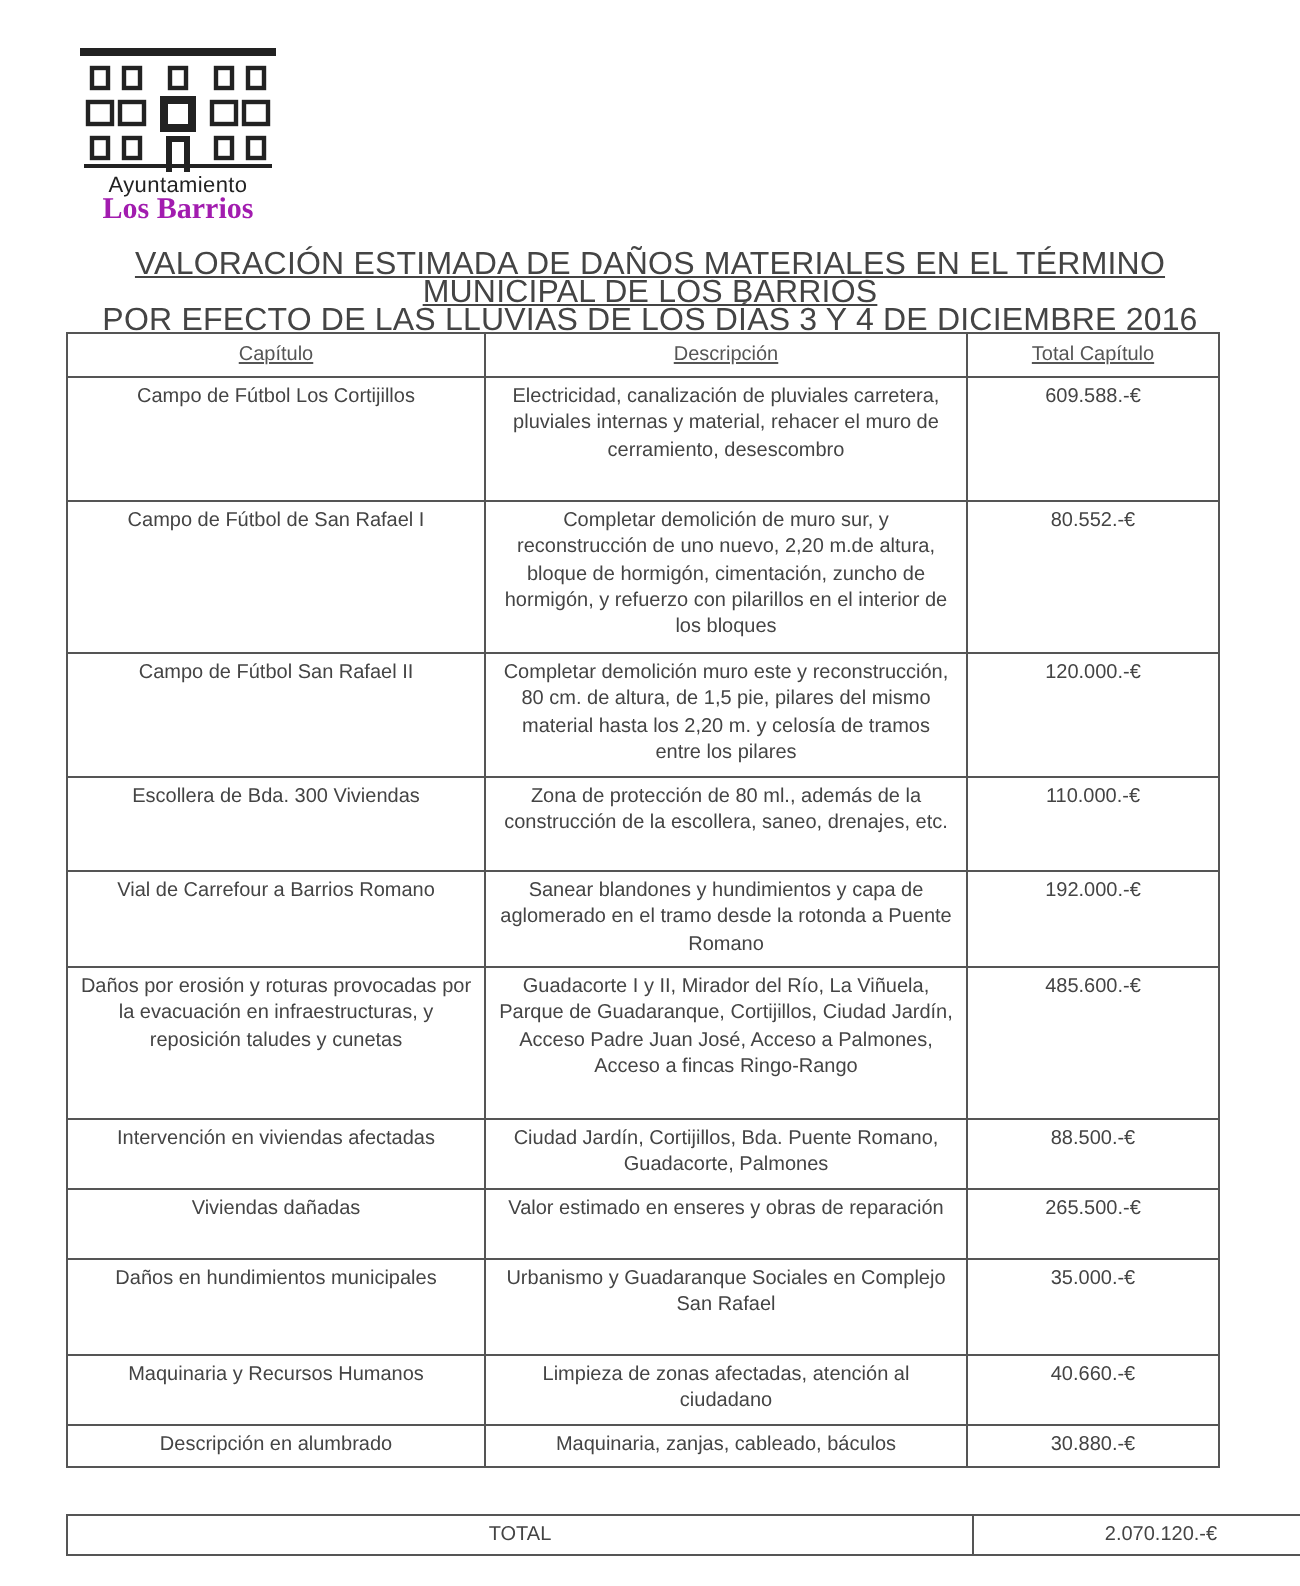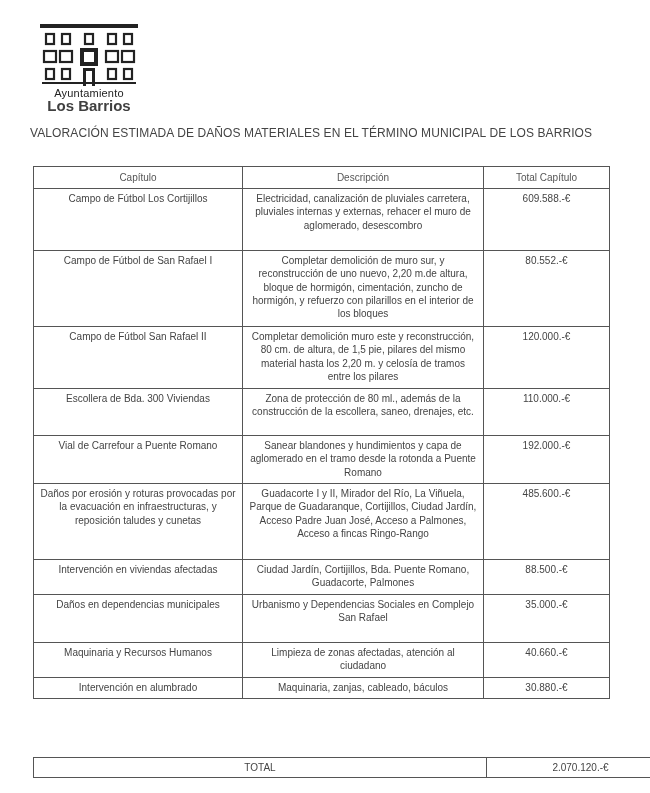--- a/index.html
+++ b/index.html
@@ -1,26 +1,26 @@
 <!DOCTYPE html>
 <html><head>
   <meta charset="utf-8">
   <style>
     html, body { margin: 0; padding: 0; background: #ffffff; }
     body { width: 650px; height: 793px; position: relative; overflow: hidden;
       font-family: "Liberation Sans", sans-serif; color: #3a3a3a; }
     .logo { position: absolute; left: 40px; top: 24px; width: 98px; }
     .logo svg { display: block; }
     .logo-text1 { font-size: 11px; text-align: center; width: 98px; margin-top: 1px; letter-spacing: 0.2px; color: #222; }
-    .logo-text2 { font-size: 15px; font-weight: bold; text-align: center; width: 98px; margin-top: -2px; color: #404040; }
-    .title { position: absolute; left: 30px; top: 126px; width: 590px; text-align: left;
-      font-size: 12px; line-height: 14px; color: #444; letter-spacing: 0.1px; }
+    .logo-text2 { font-size: 15px; font-weight: bold; text-align: center; width: 98px; margin-top: -2px; color: #a21caf; font-family: Liberation Serif, serif; }
+    .title { position: absolute; left: 30px; top: 126px; width: 590px; text-align: center;
+      font-size: 16px; line-height: 14px; color: #444; letter-spacing: 0.1px; text-decoration: underline; }
     table.main { position: absolute; left: 33px; top: 166px; width: 577px; border-collapse: collapse; font-size: 10px; }
     table.main th, table.main td { border: 1.5px solid #555; vertical-align: top; text-align: center; padding: 3px 6px 4px 6px; line-height: 13.2px; color: #444; }
-    table.main th { font-weight: normal; padding: 4px 6px; color: #555; }
+    table.main th { font-weight: normal; padding: 4px 6px; color: #555; text-decoration: underline; }
     .c1 { width: 196px; }
     .c2 { width: 228px; }
     .c3 { width: 113px; }
     table.total { position: absolute; left: 33px; top: 757px; width: 642px; border-collapse: collapse; font-size: 10px; padding-left: 42px; }
     table.total td { border: 1.5px solid #555; text-align: center; padding: 4px 6px; color: #444; }
   </style>
 </head>
 <body>
 
 <div class="logo">
@@ -50,78 +50,84 @@
     <rect x="43" y="44" width="12" height="18" fill="#222"></rect>
     <rect x="46" y="47" width="6" height="15" fill="#fff"></rect>
     <rect x="2" y="58" width="94" height="2" fill="#222"></rect>
   </svg>
   <div class="logo-text1">Ayuntamiento</div>
   <div class="logo-text2">Los Barrios</div>
 </div>
 
 <div class="title">
   <div>VALORACIÓN ESTIMADA DE DAÑOS MATERIALES EN EL TÉRMINO MUNICIPAL DE LOS BARRIOS</div>
+  <div>POR EFECTO DE LAS LLUVIAS DE LOS DÍAS 3 Y 4 DE DICIEMBRE 2016</div>
 </div>
 
 <table class="main">
   <thead>
     <tr>
       <th class="c1">Capítulo</th>
       <th class="c2">Descripción</th>
       <th class="c3">Total Capítulo</th>
     </tr>
   </thead>
   <tbody>
     <tr style="height:62px">
       <td>Campo de Fútbol Los Cortijillos</td>
-      <td>Electricidad, canalización de pluviales carretera, pluviales internas y externas, rehacer el muro de aglomerado, desescombro</td>
+      <td>Electricidad, canalización de pluviales carretera, pluviales internas y material, rehacer el muro de cerramiento, desescombro</td>
       <td>609.588.-€</td>
     </tr>
     <tr style="height:76px">
       <td>Campo de Fútbol de San Rafael I</td>
       <td>Completar demolición de muro sur, y reconstrucción de uno nuevo, 2,20 m.de altura, bloque de hormigón, cimentación, zuncho de hormigón, y refuerzo con pilarillos en el interior de los bloques</td>
       <td>80.552.-€</td>
     </tr>
     <tr style="height:62px">
       <td>Campo de Fútbol San Rafael II</td>
       <td>Completar demolición muro este y reconstrucción, 80 cm. de altura, de 1,5 pie, pilares del mismo material hasta los 2,20 m. y celosía de tramos entre los pilares</td>
       <td>120.000.-€</td>
     </tr>
     <tr style="height:47px">
       <td>Escollera de Bda. 300 Viviendas</td>
       <td>Zona de protección de 80 ml., además de la construcción de la escollera, saneo, drenajes, etc.</td>
       <td>110.000.-€</td>
     </tr>
     <tr style="height:48px">
-      <td>Vial de Carrefour a Puente Romano</td>
+      <td>Vial de Carrefour a Barrios Romano</td>
       <td>Sanear blandones y hundimientos y capa de aglomerado en el tramo desde la rotonda a Puente Romano</td>
       <td>192.000.-€</td>
     </tr>
     <tr style="height:76px">
       <td>Daños por erosión y roturas provocadas por la evacuación en infraestructuras, y reposición taludes y cunetas</td>
       <td>Guadacorte I y II, Mirador del Río, La Viñuela, Parque de Guadaranque, Cortijillos, Ciudad Jardín, Acceso Padre Juan José, Acceso a Palmones, Acceso a fincas Ringo-Rango</td>
       <td>485.600.-€</td>
     </tr>
     <tr style="height:35px">
       <td>Intervención en viviendas afectadas</td>
       <td>Ciudad Jardín, Cortijillos, Bda. Puente Romano, Guadacorte, Palmones</td>
       <td>88.500.-€</td>
     </tr>
+    <tr style="height:35px">
+      <td>Viviendas dañadas</td>
+      <td>Valor estimado en enseres y obras de reparación</td>
+      <td>265.500.-€</td>
+    </tr>
     <tr style="height:48px">
-      <td>Daños en dependencias municipales</td>
-      <td>Urbanismo y Dependencias Sociales en Complejo San Rafael</td>
+      <td>Daños en hundimientos municipales</td>
+      <td>Urbanismo y Guadaranque Sociales en Complejo San Rafael</td>
       <td>35.000.-€</td>
     </tr>
     <tr style="height:33px">
       <td>Maquinaria y Recursos Humanos</td>
       <td>Limpieza de zonas afectadas, atención al ciudadano</td>
       <td>40.660.-€</td>
     </tr>
     <tr style="height:20px">
-      <td>Intervención en alumbrado</td>
+      <td>Descripción en alumbrado</td>
       <td>Maquinaria, zanjas, cableado, báculos</td>
       <td>30.880.-€</td>
     </tr>
   </tbody>
 </table>
 
 <table class="total">
   <tbody>
       <tr>
     <td style="width:440px">TOTAL</td>

